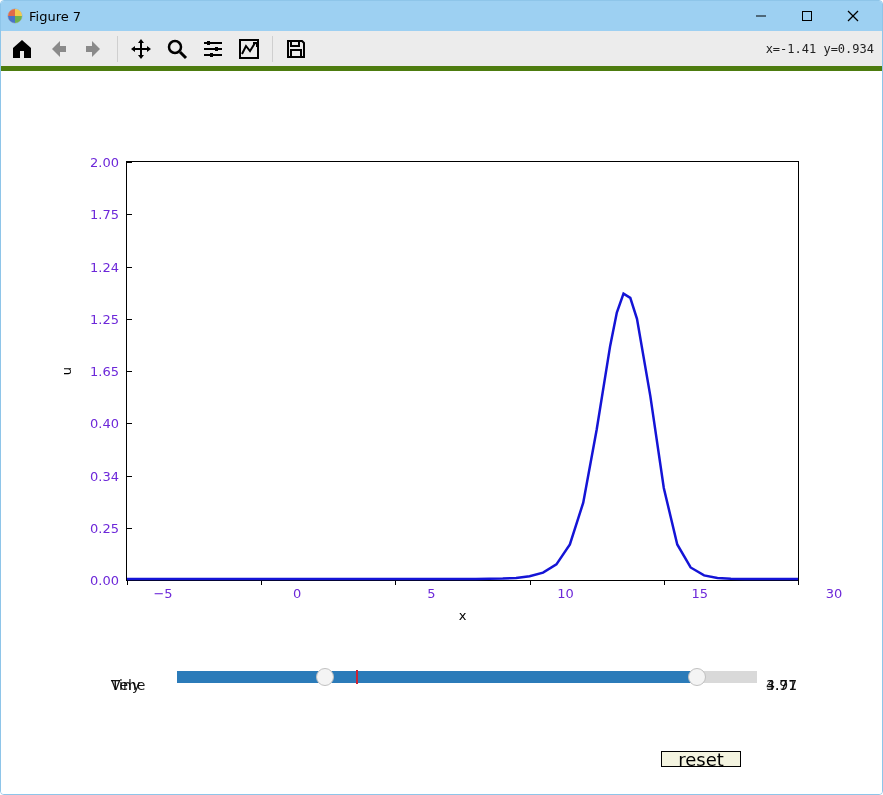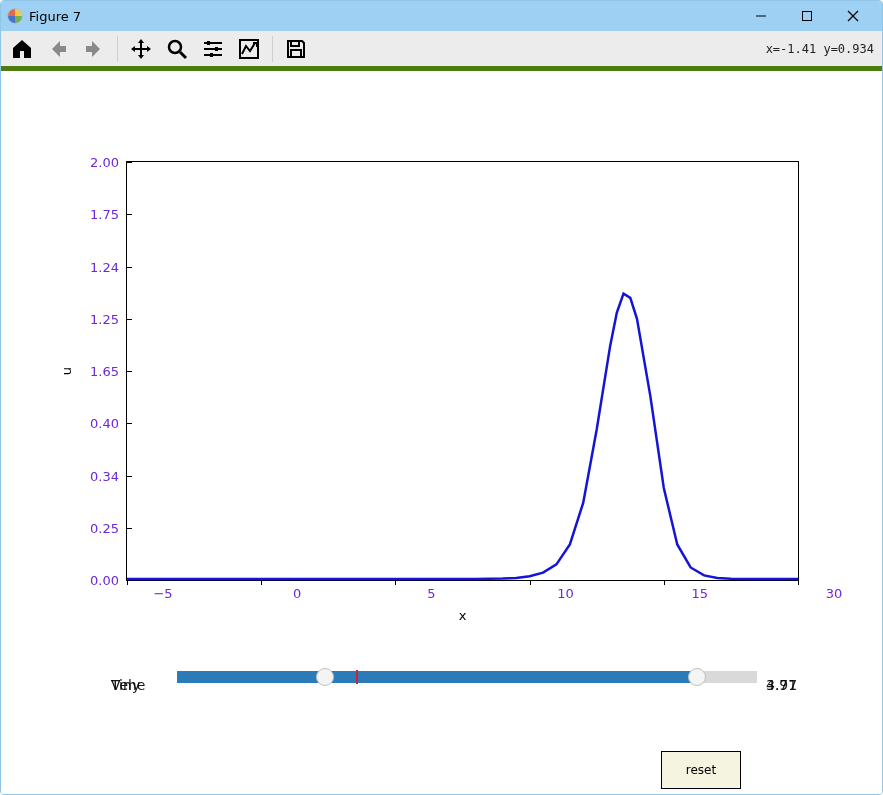--- a/index.html
+++ b/index.html
@@ -141,25 +141,25 @@
   }
   .slider-value {
     position:absolute; left: 655px; top:50%;
     transform: translateY(-50%);
     font-size:14px;
   }
   .slider-value span { position:absolute; left:0; }
   .reset-btn {
     position:absolute;
     left: 660px; top: 680px;
-    width: 80px; height: 38px;
+    width: 80px; height: 16px;
     background: #f4f4e0;
     border: 1px solid #000;
     display:flex; align-items:center; justify-content:center;
-    font-size:12px;
+    font-size:18px;
   }
 </style>
 </head>
 <body>
 
 <div class="titlebar">
   <span class="app-icon">
     <svg viewBox="0 0 16 16">
       <circle cx="8" cy="8" r="7" fill="#fff" stroke="#888" stroke-width="0.5"></circle>
       <path d="M8 1 A7 7 0 0 1 15 8 L8 8 Z" fill="#f3c94b"></path>

